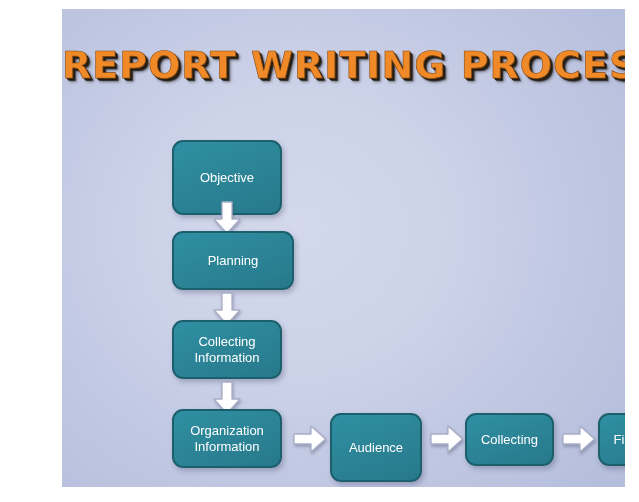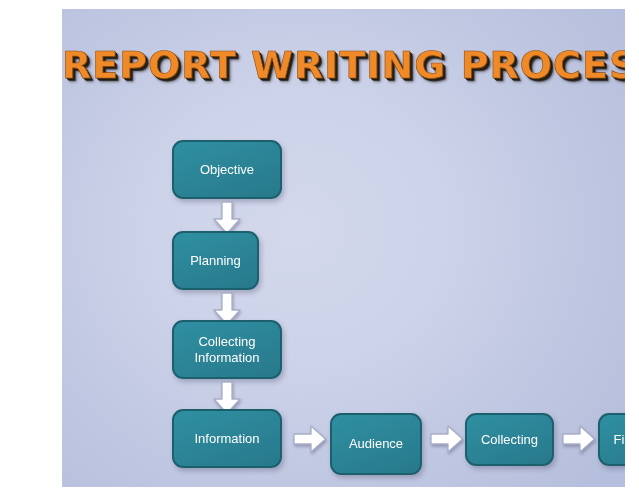--- a/index.html
+++ b/index.html
@@ -63,25 +63,25 @@
     font-size: 13px;
     line-height: 1.22;
     display: flex;
     align-items: center;
     justify-content: center;
     text-align: center;
     box-shadow: 2px 3px 5px rgba(60,60,95,0.30);
   }
   .box span { display: block; padding: 0 4px; }
 
-  #box-objective    { left: 110px; top: 131px; width: 110px; height: 59px; }
-  #box-planning     { left: 110px; top: 222px; width: 87px; height: 59px; }
+  #box-objective    { left: 110px; top: 131px; width: 110px; height: 75px; }
+  #box-planning     { left: 110px; top: 222px; width: 122px; height: 59px; }
   #box-collecting   { left: 110px; top: 311px; width: 110px; height: 59px; }
   #box-organization { left: 110px; top: 400px; width: 110px; height: 59px; }
-  #box-audience     { left: 268px; top: 404px; width: 92px;  height: 62px; }
+  #box-audience     { left: 268px; top: 404px; width: 92px;  height: 69px; }
   #box-structure    { left: 403px; top: 404px; width: 89px;  height: 53px; }
   #box-finishing    { left: 536px; top: 404px; width: 83px;  height: 53px; }
 
   
   .arrow {
     position: absolute;
     filter: drop-shadow(1.5px 2px 1.5px rgba(70,70,105,0.38));
   }
   .arrow svg { display: block; }
   .arrow-down { width: 30px; height: 34px; }
@@ -129,20 +129,21 @@
   </div>
 
   <div class="arrow arrow-down" id="arrow-d3">
     <svg viewBox="0 0 30 34" width="30" height="34" aria-hidden="true">
       <path d="M10 1 H20 V18 H28 L15 32.5 L2 18 H10 Z" fill="#ffffff" stroke="#a9aec6" stroke-width="1.3" stroke-linejoin="round"></path>
     </svg>
   </div>
 
   <div class="box" id="box-organization">
     <span>
+      <span style="display: block;">Organization</span>
       <span style="display: block;">Information</span>
     </span>
   </div>
 
   <div class="arrow arrow-right" id="arrow-r1">
     <svg viewBox="0 0 34 30" width="34" height="30" aria-hidden="true">
       <path d="M1 10 H18 V2 L32.5 15 L18 28 V20 H1 Z" fill="#ffffff" stroke="#a9aec6" stroke-width="1.3" stroke-linejoin="round"></path>
     </svg>
   </div>
 

